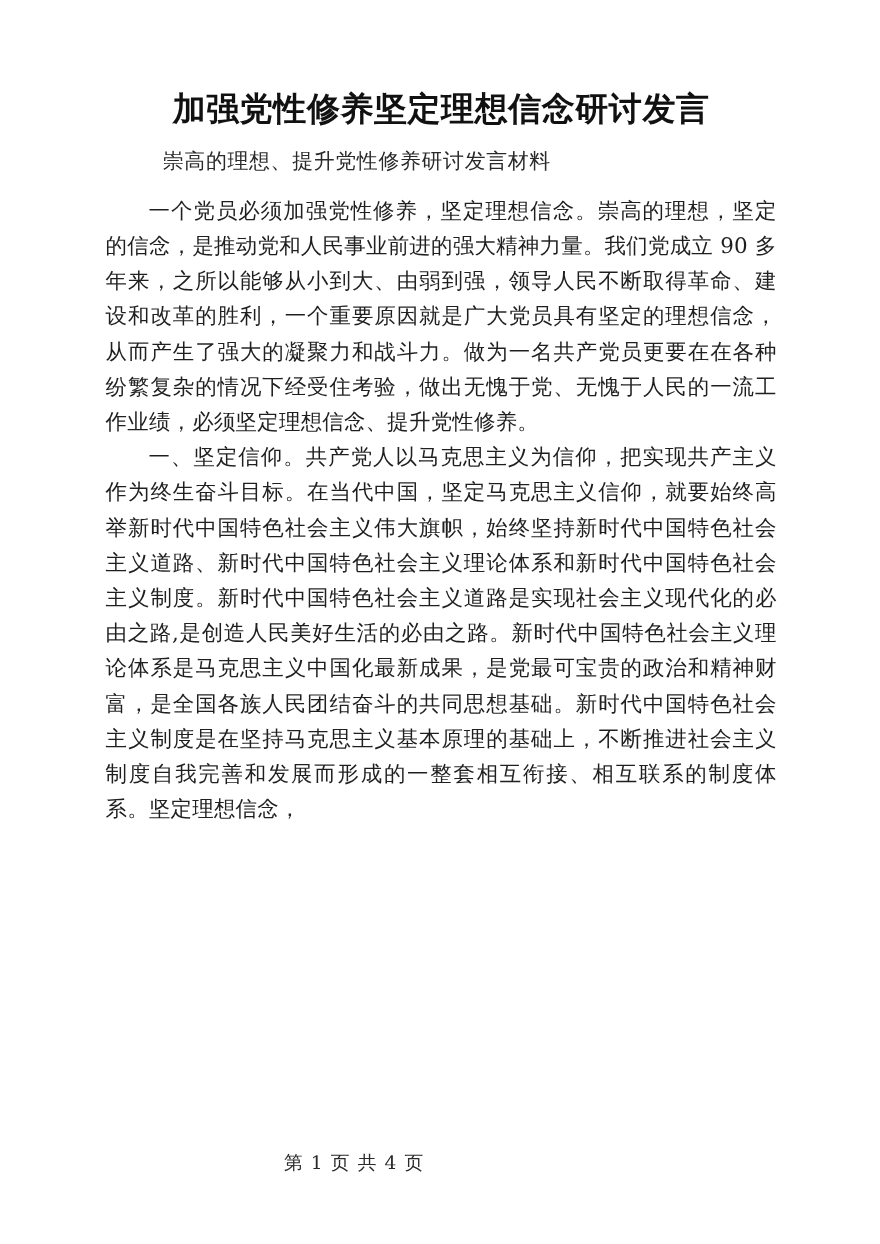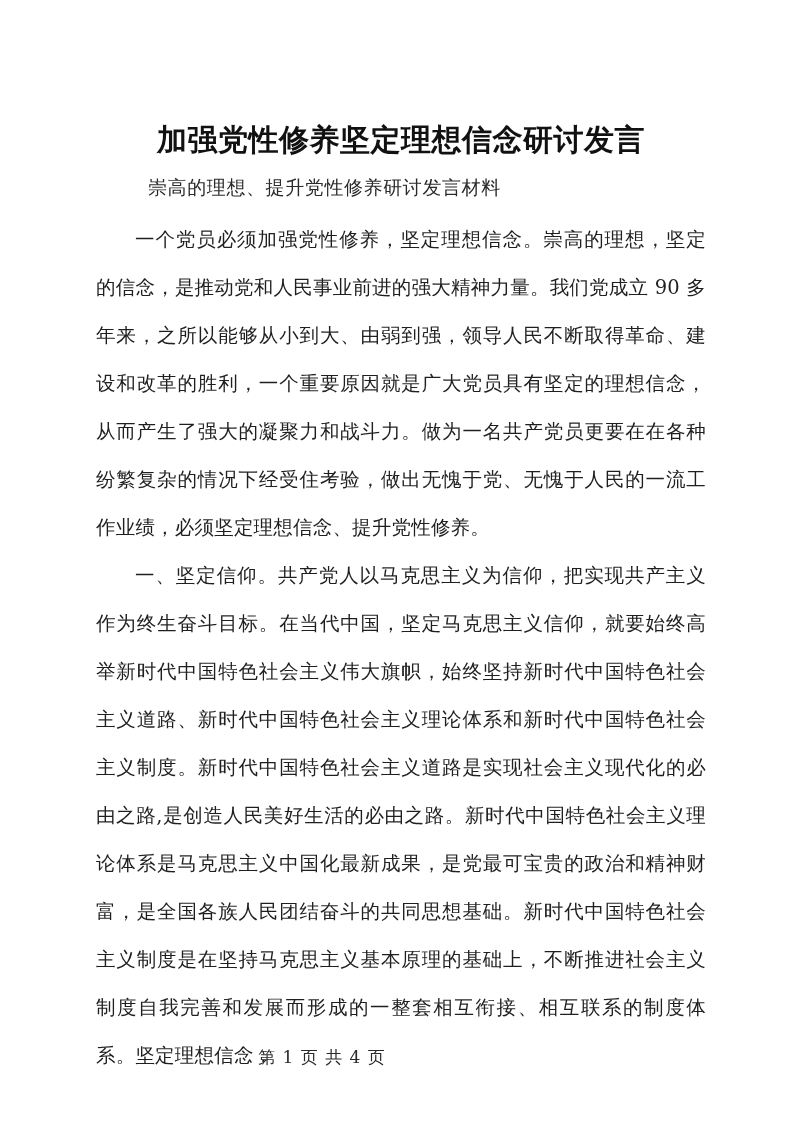--- a/index.html
+++ b/index.html
@@ -25,40 +25,40 @@
     top: 0;
     width: 610px;
   }
   .doc-title {
     font-size: 30px;
     font-weight: bold;
     text-align: center;
     letter-spacing: 0.5px;
     line-height: 40px;
     margin: 0;
-    padding-top: 120px;
+    padding-top: 80px;
     color: #111111;
     font-family: "DejaVu Serif", "Liberation Serif", serif;
   }
   .doc-subtitle {
     font-size: 19px;
     line-height: 40px;
     margin: 0;
     padding-top: 7px;
     padding-left: 52px;
     letter-spacing: 0.6px;
     color: #2a2a2a;
     white-space: nowrap;
   }
   .body-block {
     padding-top: 9px;
   }
   p.para {
     font-size: 19.5px;
-    line-height: 48px;
+    line-height: 32px;
     margin: 0;
     text-align: justify;
     text-align-last: left;
     text-justify: inter-character;
     text-indent: 2em;
     letter-spacing: 0.2px;
     color: #1f1f1f;
     word-break: break-all;
   }
   .footer {

